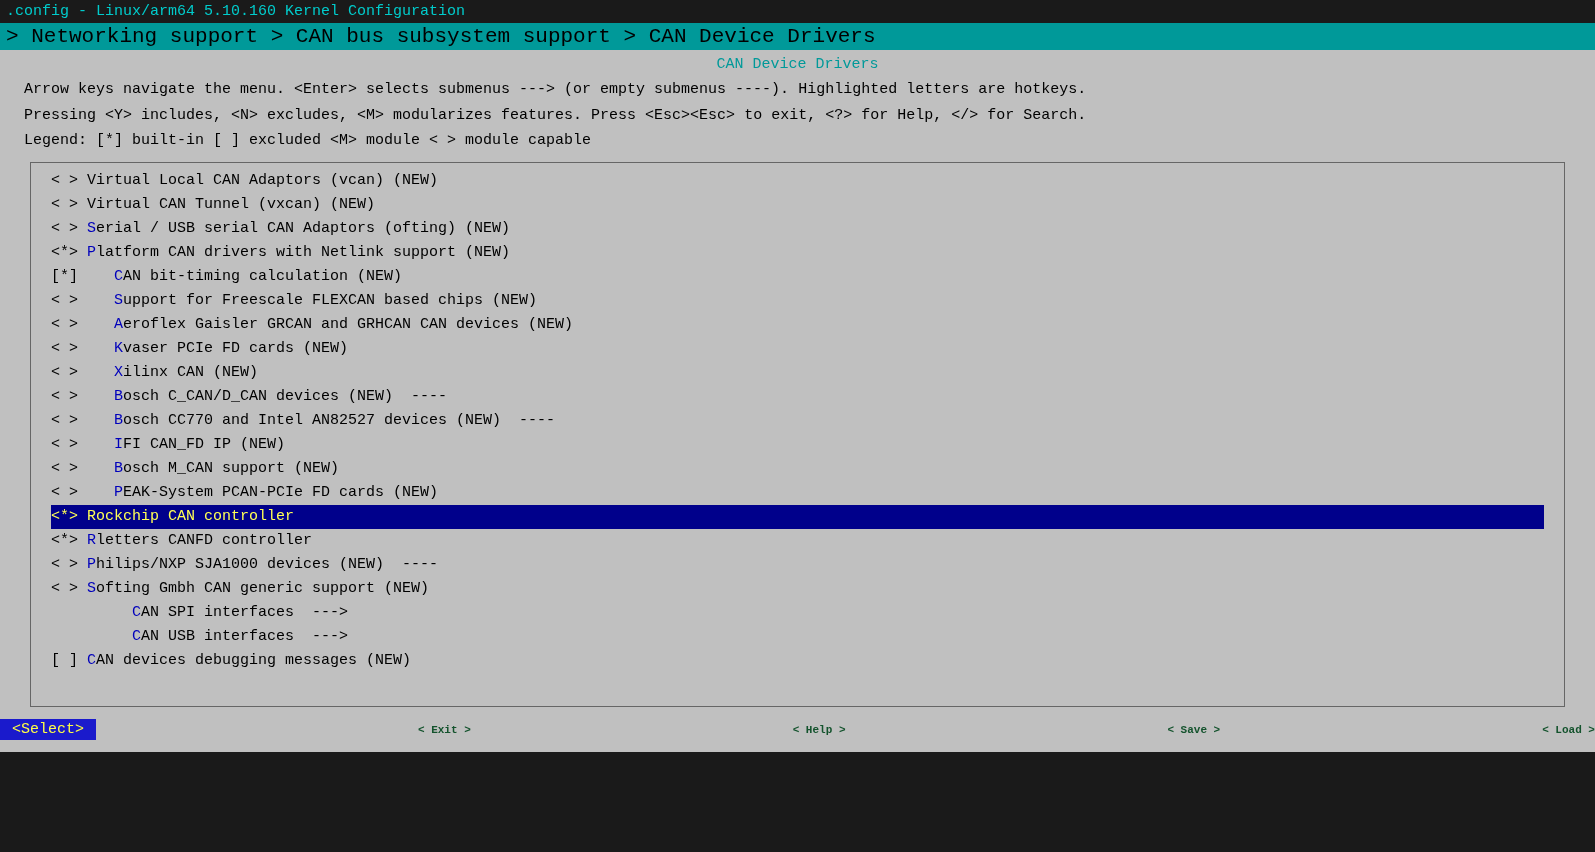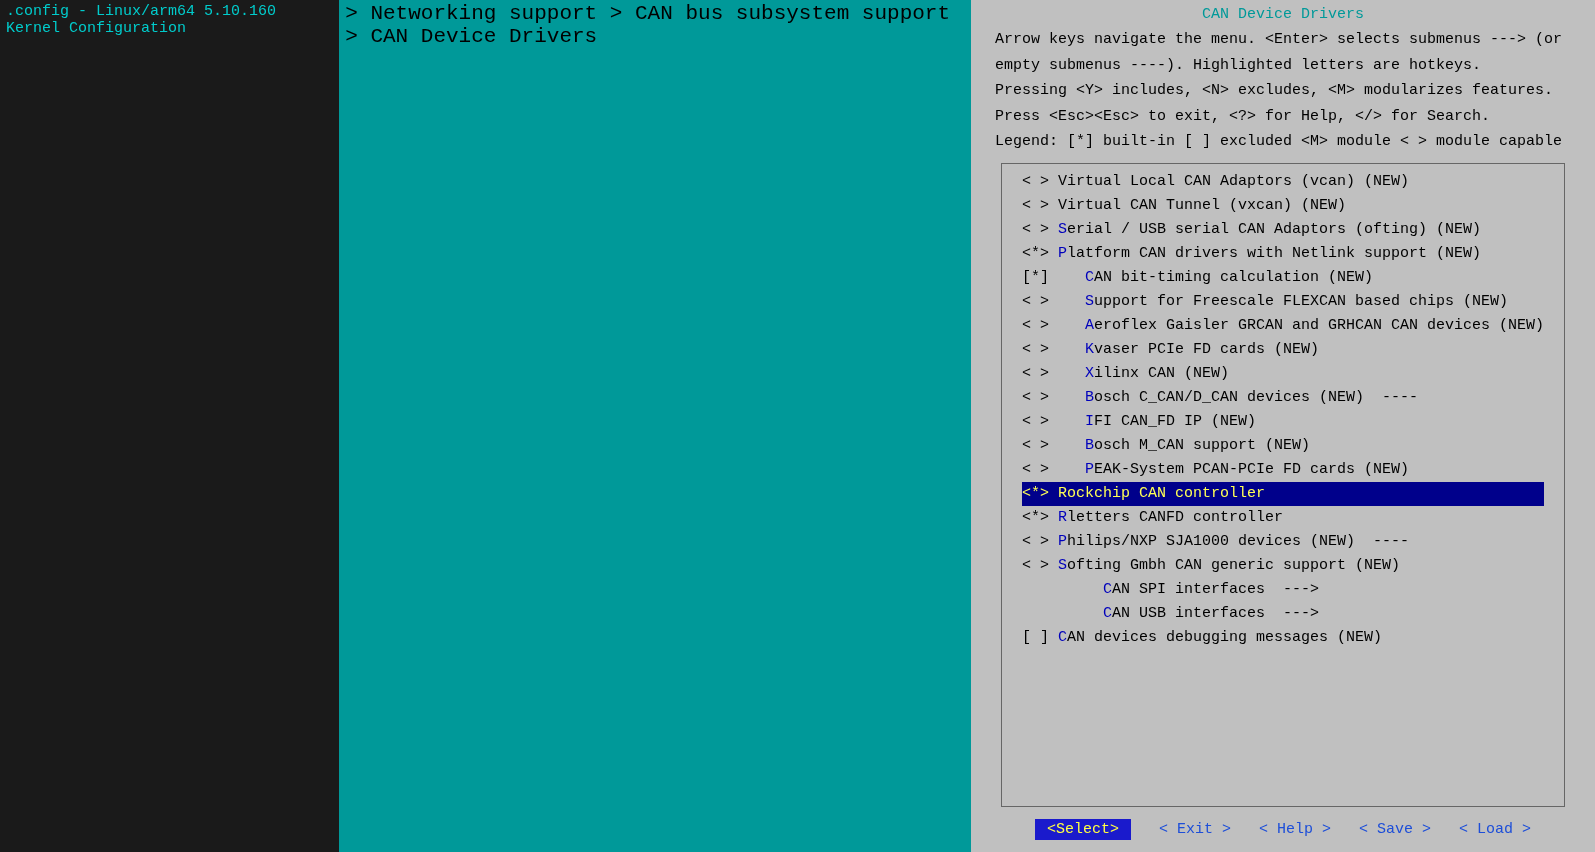--- a/index.html
+++ b/index.html
@@ -6,23 +6,24 @@
     body {
       background: #1a1a1a;
       font-family: 'Courier New', Courier, monospace;
       font-size: 15px;
       width: 1595px;
       height: 852px;
       overflow: hidden;
     }
     .terminal-outer {
       width: 1595px;
-      height: 852px;
+      height: 752px;
       background: #1a1a1a;
       display: flex;
+      flex-direction: column;
     }
     .top-bar {
       background: #1a1a1a;
       padding: 3px 6px;
     }
     .top-title {
       color: #00cccc;
       font-size: 15px;
     }
     .top-breadcrumb-bar {
@@ -78,40 +79,41 @@
       display: block;
     }
     .selected-line .hl {
       color: #ffff55;
     }
     .bottom-buttons {
       background: #c0c0c0;
       text-align: center;
       padding: 8px 0 12px 0;
       display: flex;
-      justify-content: center;
+      justify-content: space-between;
       gap: 28px;
       align-items: center;
     }
     .sel-btn {
       background: #1a1acc;
       color: #ffff44;
       font-family: 'Courier New', Courier, monospace;
       font-size: 15px;
       padding: 2px 12px;
       border: none;
       cursor: pointer;
     }
     .norm-btn {
-      color: #1d4ed8;
+      color: #14532d;
       background: transparent;
       font-family: 'Courier New', Courier, monospace;
-      font-size: 15px;
+      font-size: 11px;
       border: none;
       cursor: pointer;
+      font-weight: bold;
     }
   </style>
 </head>
 <body>
 
 <div class="terminal-outer">
 
   <div class="top-bar">
     <span class="top-title">.config - Linux/arm64 5.10.160 Kernel Configuration</span>
   </div>
@@ -138,20 +140,21 @@
           <div class="menu-line"><span>&lt; &gt; </span><span>Virtual Local CAN Adaptors (vcan) (NEW)</span></div>
           <div class="menu-line"><span>&lt; &gt; </span><span>Virtual CAN Tunnel (vxcan) (NEW)</span></div>
           <div class="menu-line"><span>&lt; &gt; </span><span class="hl">S</span><span>erial / USB serial CAN Adaptors (ofting) (NEW)</span></div>
           <div class="menu-line"><span>&lt;*&gt; </span><span class="hl">P</span><span>latform CAN drivers with Netlink support (NEW)</span></div>
           <div class="menu-line"><span>[*]    </span><span class="hl">C</span><span>AN bit-timing calculation (NEW)</span></div>
           <div class="menu-line"><span>&lt; &gt;    </span><span class="hl">S</span><span>upport for Freescale FLEXCAN based chips (NEW)</span></div>
           <div class="menu-line"><span>&lt; &gt;    </span><span class="hl">A</span><span>eroflex Gaisler GRCAN and GRHCAN CAN devices (NEW)</span></div>
           <div class="menu-line"><span>&lt; &gt;    </span><span class="hl">K</span><span>vaser PCIe FD cards (NEW)</span></div>
           <div class="menu-line"><span>&lt; &gt;    </span><span class="hl">X</span><span>ilinx CAN (NEW)</span></div>
           <div class="menu-line"><span>&lt; &gt;    </span><span class="hl">B</span><span>osch C_CAN/D_CAN devices (NEW)  ----</span></div>
+          <div class="menu-line"><span>&lt; &gt;    </span><span class="hl">B</span><span>osch CC770 and Intel AN82527 devices (NEW)  ----</span></div>
           <div class="menu-line"><span>&lt; &gt;    </span><span class="hl">I</span><span>FI CAN_FD IP (NEW)</span></div>
           <div class="menu-line"><span>&lt; &gt;    </span><span class="hl">B</span><span>osch M_CAN support (NEW)</span></div>
           <div class="menu-line"><span>&lt; &gt;    </span><span class="hl">P</span><span>EAK-System PCAN-PCIe FD cards (NEW)</span></div>
           <div class="menu-line"><span class="selected-line" style="display: block;"><span>&lt;*&gt; </span><span class="hl">R</span><span>ockchip CAN controller</span></span></div>
           <div class="menu-line"><span>&lt;*&gt; </span><span class="hl">R</span><span>letters CANFD controller</span></div>
           <div class="menu-line"><span>&lt; &gt; </span><span class="hl">P</span><span>hilips/NXP SJA1000 devices (NEW)  ----</span></div>
           <div class="menu-line"><span>&lt; &gt; </span><span class="hl">S</span><span>ofting Gmbh CAN generic support (NEW)</span></div>
           <div class="menu-line"><span>         </span><span class="hl">C</span><span>AN SPI interfaces  ---&gt;</span></div>
           <div class="menu-line"><span>         </span><span class="hl">C</span><span>AN USB interfaces  ---&gt;</span></div>
           <div class="menu-line"><span>[ ] </span><span class="hl">C</span><span>AN devices debugging messages (NEW)</span></div>

